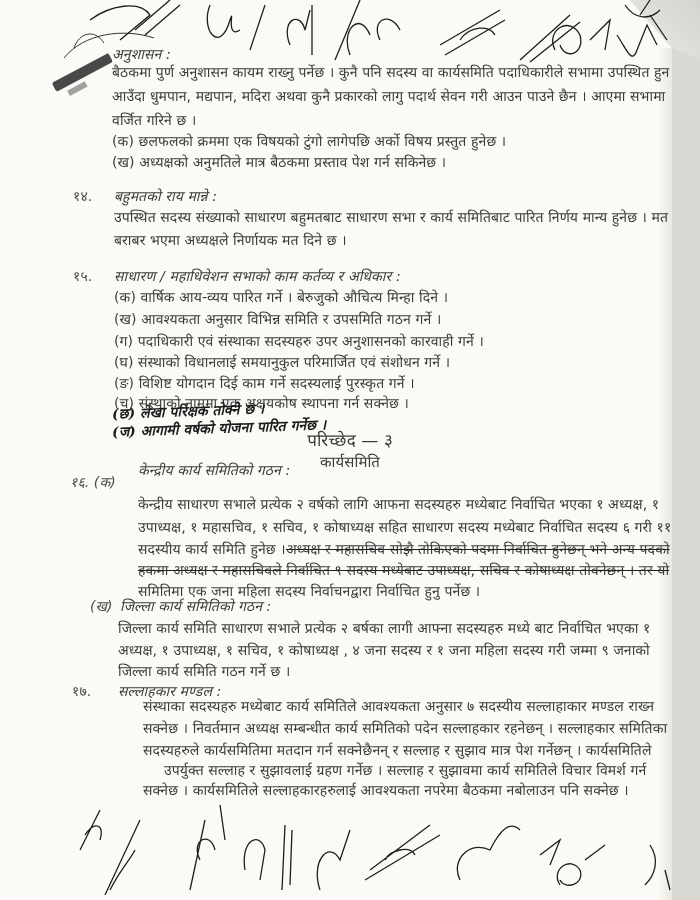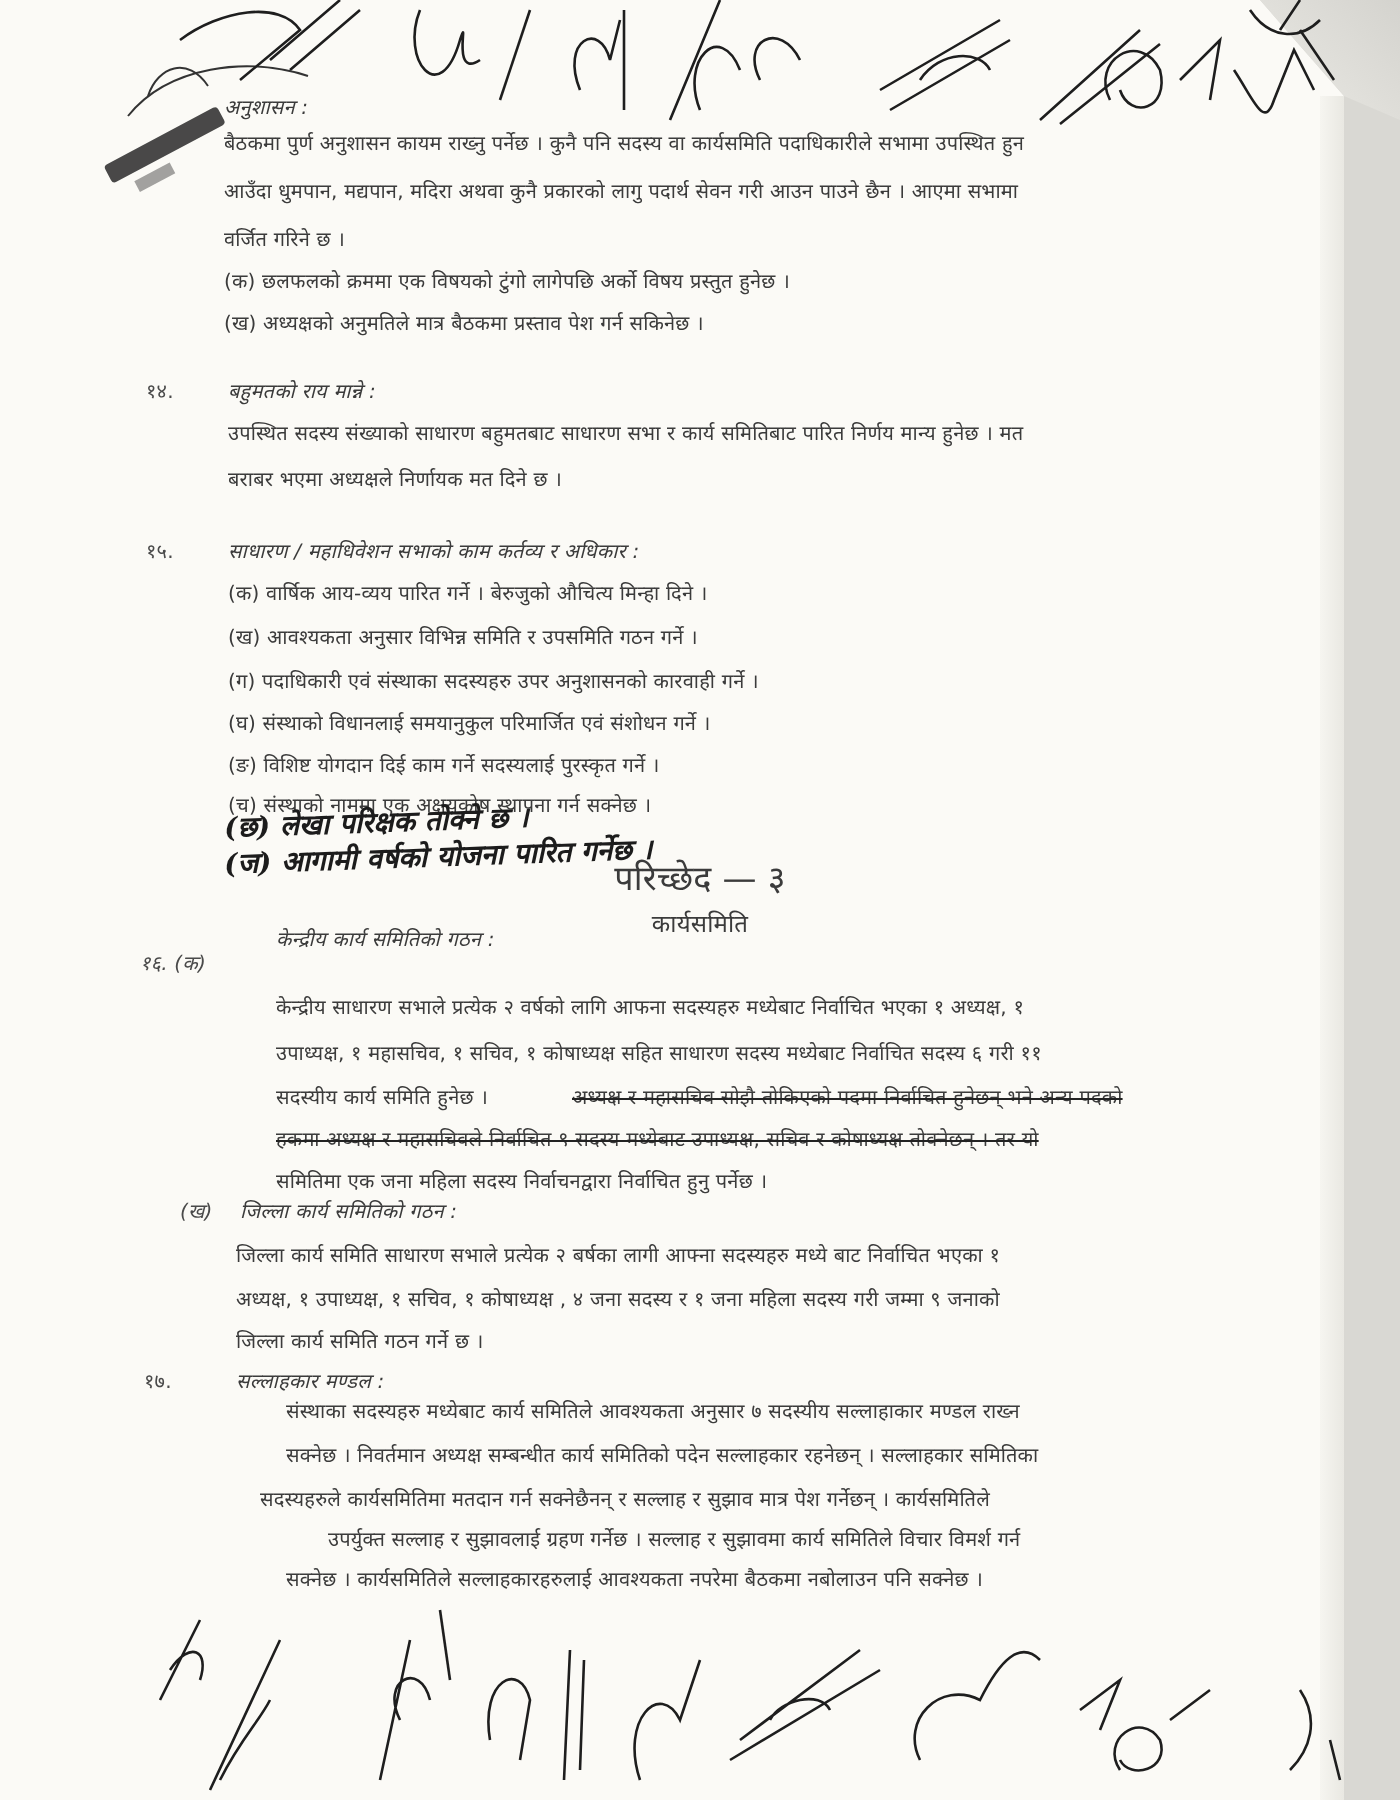--- a/index.html
+++ b/index.html
@@ -20,21 +20,21 @@
       background: linear-gradient(to right, #f6f5f0, #e9e8e2);
     }
     .fold {
       position: absolute; left: 630px; top: 0; width: 70px; height: 60px;
       background: linear-gradient(225deg, #d4d3ce 0%, #e2e1dc 60%, #ecebe6 100%);
       clip-path: polygon(0 0, 100% 0, 100% 100%, 42px 48px);
     }
     .txt {
       position: absolute;
       color: #3b3b3b;
-      font-size: 10px;
+      font-size: 14px;
       line-height: 13px;
       white-space: nowrap;
       letter-spacing: 0.1px;
     }
     .ital { font-style: italic; }
     .num { color: #4a4a4a; }
     .center { text-align: center; }
     .strike { text-decoration: line-through; text-decoration-color: #222; text-decoration-thickness: 1.3px; }
     .hand {
       position: absolute; white-space: nowrap;
@@ -111,42 +111,42 @@
 <div class="txt" style="left:114px;top:291px;">(क) वार्षिक आय-व्यय पारित गर्ने । बेरुजुको औचित्य मिन्हा दिने ।</div>
 <div class="txt" style="left:114px;top:313px;">(ख) आवश्यकता अनुसार विभिन्न समिति र उपसमिति गठन गर्ने ।</div>
 <div class="txt" style="left:114px;top:335px;">(ग) पदाधिकारी एवं संस्थाका सदस्यहरु उपर अनुशासनको कारवाही गर्ने ।</div>
 <div class="txt" style="left:114px;top:356px;">(घ) संस्थाको विधानलाई समयानुकुल परिमार्जित एवं संशोधन गर्ने ।</div>
 <div class="txt" style="left:114px;top:377px;">(ङ) विशिष्ट योगदान दिई काम गर्ने सदस्यलाई पुरस्कृत गर्ने ।</div>
 <div class="txt" style="left:114px;top:397px;">(च) संस्थाको नाममा एक अक्षयकोष स्थापना गर्न सक्नेछ ।</div>
 <div class="hand" style="left:112px;top:401px;">(छ) लेखा परिक्षक तोक्ने छ ।</div>
 <div class="hand" style="left:112px;top:418px;">(ज) आगामी वर्षको योजना पारित गर्नेछ ।</div>
 
 <div class="txt center" style="left:230px;top:434px;width:240px;font-size:17px;">परिच्छेद — ३</div>
-<div class="txt center" style="left:230px;top:456px;width:240px;font-size:12px;">कार्यसमिति</div>
+<div class="txt center" style="left:230px;top:456px;width:240px;font-size:15px;">कार्यसमिति</div>
 
 <div class="txt num ital" style="left:70px;top:476px;">१६. (क)</div>
 <div class="txt ital" style="left:138px;top:464px;">केन्द्रीय कार्य समितिको गठन :</div>
 <div class="txt" style="left:138px;top:498px;">केन्द्रीय साधारण सभाले प्रत्येक २ वर्षको लागि आफना सदस्यहरु मध्येबाट निर्वाचित भएका १ अध्यक्ष, १</div>
 <div class="txt" style="left:138px;top:521px;">उपाध्यक्ष, १ महासचिव, १ सचिव, १ कोषाध्यक्ष सहित साधारण सदस्य मध्येबाट निर्वाचित सदस्य ६ गरी ११</div>
 <div class="txt" style="left:138px;top:543px;">सदस्यीय कार्य समिति हुनेछ ।</div>
 <div class="txt strike" style="left:286px;top:543px;">अध्यक्ष र महासचिव सोझै तोकिएको पदमा निर्वाचित हुनेछन् भने अन्य पदको</div>
 <div class="txt strike" style="left:138px;top:564px;">हकमा अध्यक्ष र महासचिवले निर्वाचित ९ सदस्य मध्येबाट उपाध्यक्ष, सचिव र कोषाध्यक्ष तोक्नेछन् । तर यो</div>
 <div class="txt" style="left:138px;top:585px;">समितिमा एक जना महिला सदस्य निर्वाचनद्वारा निर्वाचित हुनु पर्नेछ ।</div>
 
 <div class="txt ital num" style="left:90px;top:600px;">(ख)</div>
 <div class="txt ital" style="left:120px;top:600px;">जिल्ला कार्य समितिको गठन :</div>
 <div class="txt" style="left:118px;top:622px;">जिल्ला कार्य समिति साधारण सभाले प्रत्येक २ बर्षका लागी आफ्ना सदस्यहरु मध्ये बाट निर्वाचित भएका १</div>
 <div class="txt" style="left:118px;top:644px;">अध्यक्ष, १ उपाध्यक्ष, १ सचिव, १ कोषाध्यक्ष , ४ जना सदस्य र १ जना महिला सदस्य गरी जम्मा ९ जनाको</div>
 <div class="txt" style="left:118px;top:665px;">जिल्ला कार्य समिति गठन गर्ने छ ।</div>
 
 <div class="txt num" style="left:72px;top:685px;">१७.</div>
 <div class="txt ital" style="left:118px;top:685px;">सल्लाहकार मण्डल :</div>
 <div class="txt" style="left:143px;top:700px;">संस्थाका सदस्यहरु मध्येबाट कार्य समितिले आवश्यकता अनुसार ७ सदस्यीय सल्लाहाकार मण्डल राख्न</div>
 <div class="txt" style="left:143px;top:722px;">सक्नेछ । निवर्तमान अध्यक्ष सम्बन्धीत कार्य समितिको पदेन सल्लाहकार रहनेछन् । सल्लाहकार समितिका</div>
-<div class="txt" style="left:130px;top:744px;">सदस्यहरुले कार्यसमितिमा मतदान गर्न सक्नेछैनन् र सल्लाह र सुझाव मात्र पेश गर्नेछन् । कार्यसमितिले</div>
+<div class="txt" style="left:143px;top:744px;">सदस्यहरुले कार्यसमितिमा मतदान गर्न सक्नेछैनन् र सल्लाह र सुझाव मात्र पेश गर्नेछन् । कार्यसमितिले</div>
 <div class="txt" style="left:143px;top:764px;margin-left:21px;">उपर्युक्त सल्लाह र सुझावलाई ग्रहण गर्नेछ । सल्लाह र सुझावमा कार्य समितिले विचार विमर्श गर्न</div>
 <div class="txt" style="left:143px;top:784px;">सक्नेछ । कार्यसमितिले सल्लाहकारहरुलाई आवश्यकता नपरेमा बैठकमा नबोलाउन पनि सक्नेछ ।</div>
 
 <div class="sig" style="left:60px;top:800px;">
   <svg width="620" height="100">
     <g stroke="#1e1e1e" fill="none" stroke-width="1.3">
       <path d="M20 50 L40 10 M25 35 C35 20, 45 25, 40 40"></path>
       <path d="M50 90 C60 70, 70 60, 75 50 M80 20 L45 95"></path>
       <path d="M130 90 L145 20 M140 60 C130 40, 150 30, 155 50"></path>
       <path d="M160 5 L165 40"></path>

